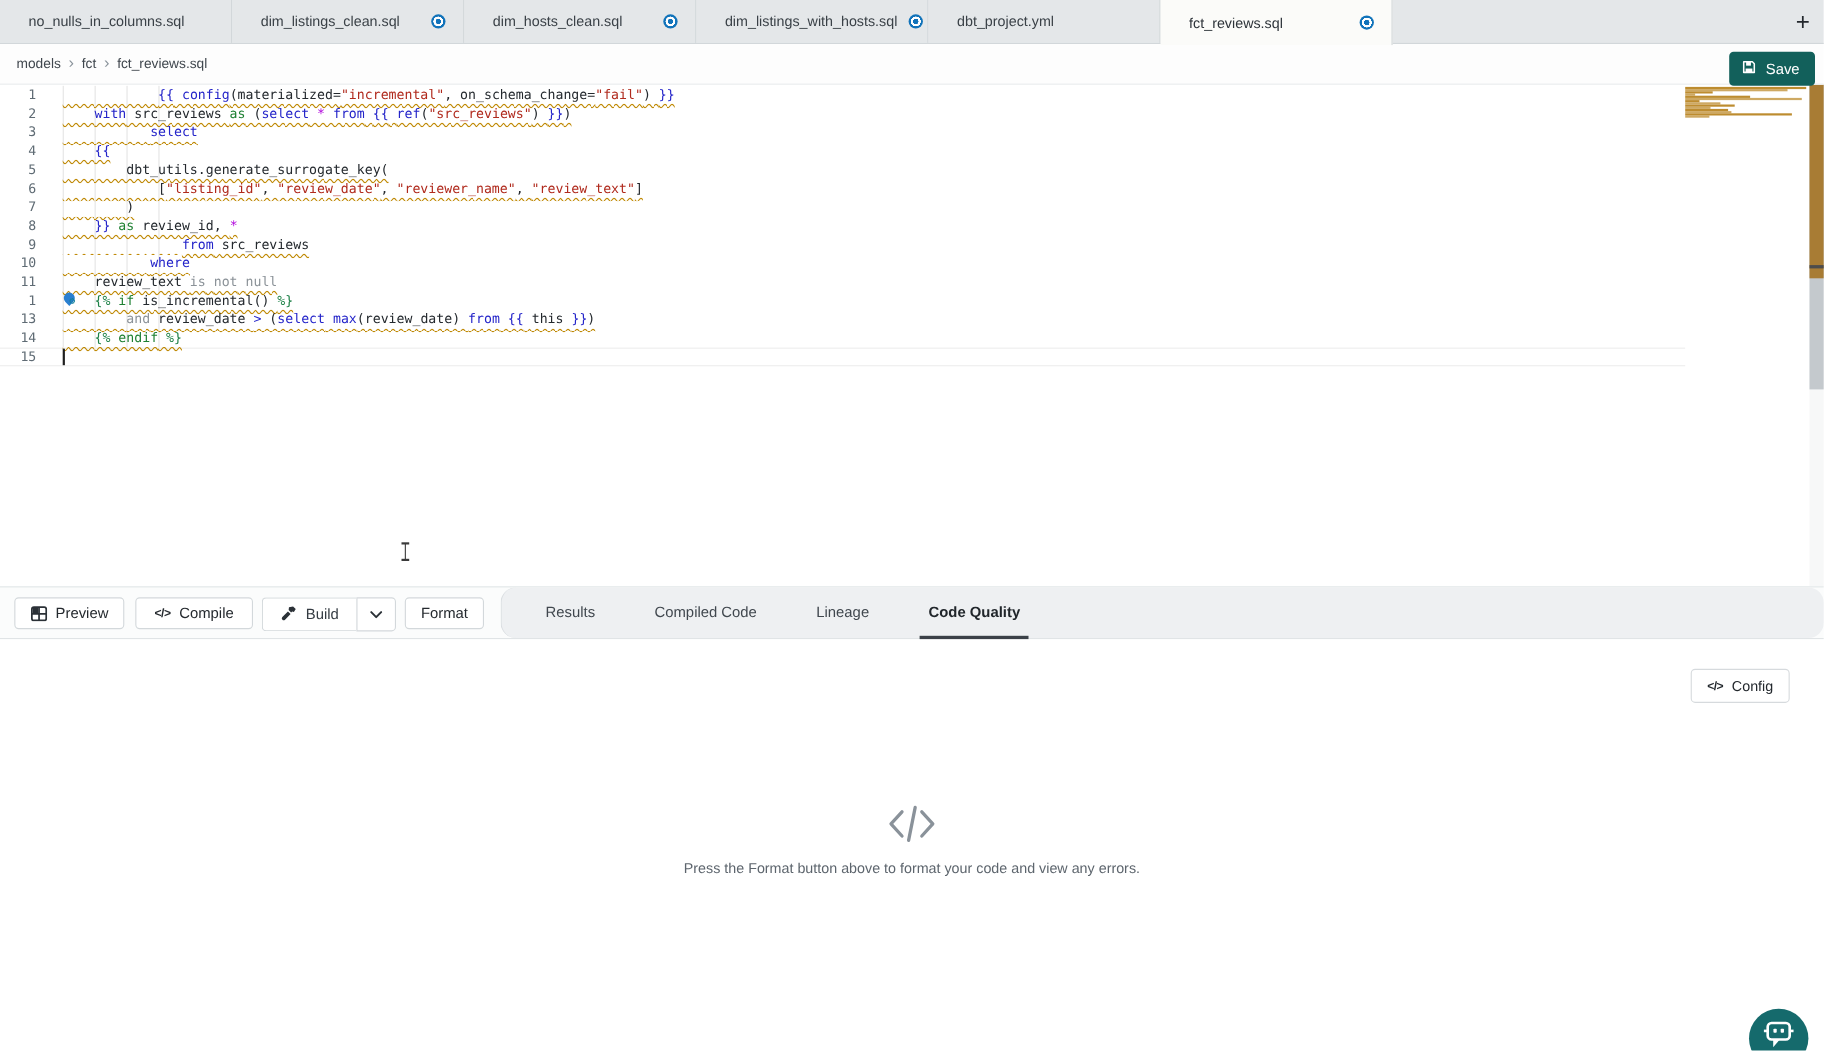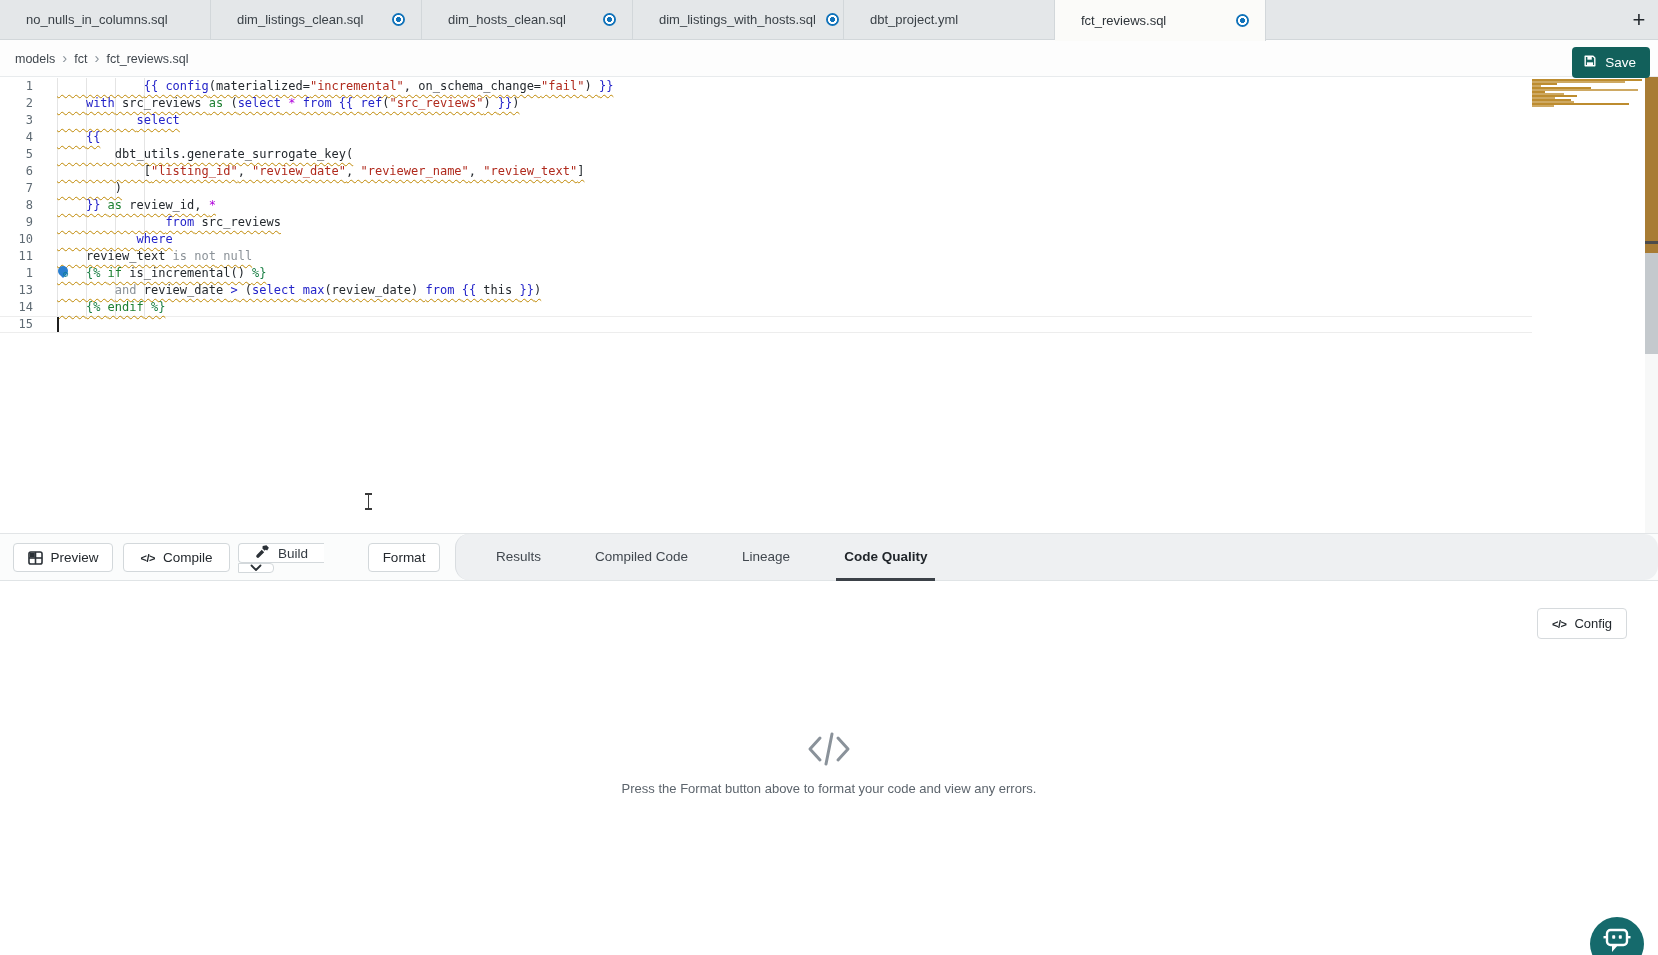--- a/index.html
+++ b/index.html
@@ -199,21 +199,21 @@
         <line x1="1" y1="7.5" x2="15" y2="7.5" stroke="#2b3137" stroke-width="1.7"></line>
         <rect x="1.8" y="1.8" width="5.5" height="5" fill="#2b3137"></rect>
       </svg>
     </span>
     <span>Preview</span>
   </button>
   <button class="btn" style="left:123px; width:107px;">
     <span class="codeglyph">&lt;/&gt;</span>
     <span>Compile</span>
   </button>
-  <div class="split" style="left:238px;flex-direction:column;">
+  <div class="split" style="left:238px;">
     <div class="main">
       <span>
         <svg width="15" height="15" viewBox="0 0 16 16">
           <path d="M8.2 2.2 l4 -0.8 2.6 2.6 -1.8 2.8 -1.7 -0.6 -1 1 -2.4 -2.4 z" fill="#2b3137"></path>
           <path d="M7.2 6.2 l2.6 2.6 -5.4 5.4 a1.8 1.8 0 0 1 -2.6 -2.6 z" fill="#2b3137"></path>
         </svg>
       </span>
       <span>Build</span>
     </div>
     <div class="chev">

